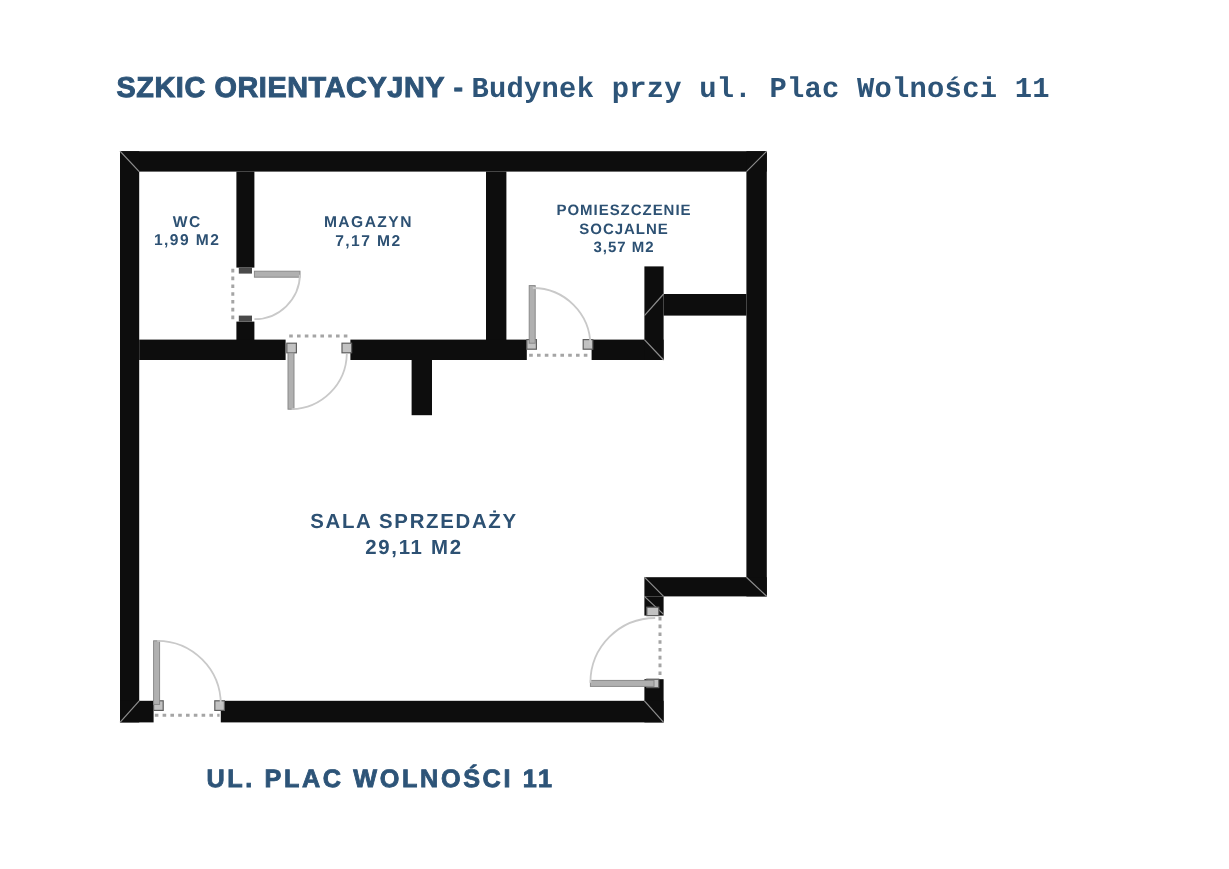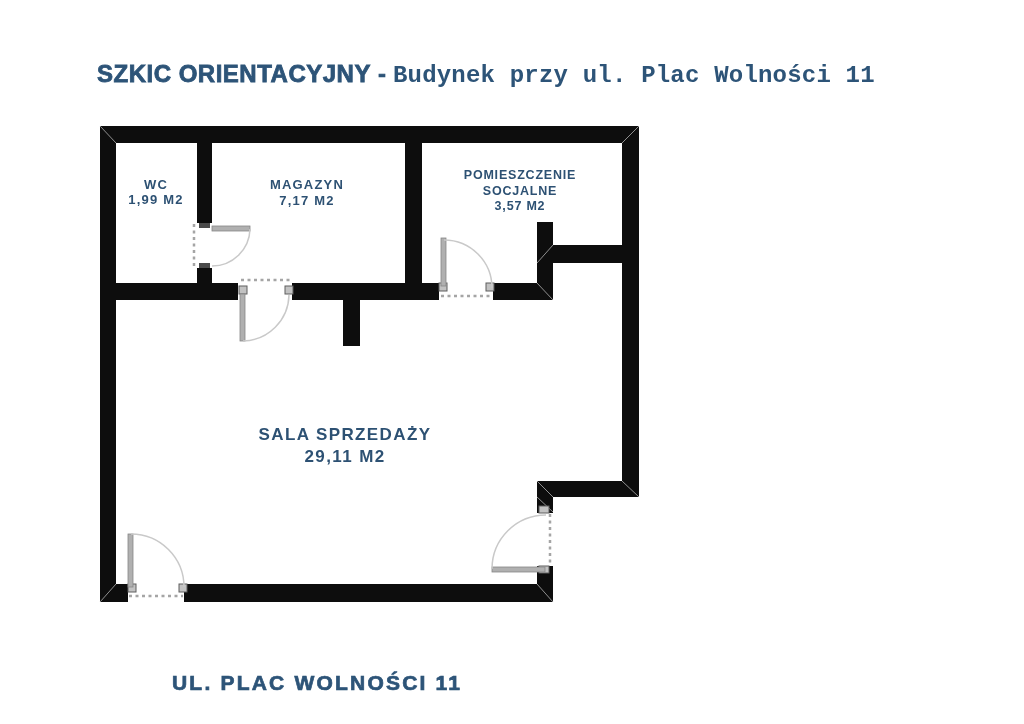--- a/index.html
+++ b/index.html
@@ -10,21 +10,21 @@
   .header {
     position:absolute; left:97px; top:60px; height:28px; line-height:28px;
     color:#2d5478; font-size:24px; font-weight:bold; white-space:nowrap;
   }
   .t-em { -webkit-text-stroke:0.8px #2d5478; letter-spacing:0.5px;text-align:right; }
   .t-sep { margin:0 7px; -webkit-text-stroke:0.6px #2d5478; }
   .t-rest { letter-spacing:0.2px;font-family:Liberation Mono, monospace; }
   .footer {
     position:absolute; left:172px; top:637px; height:26px; line-height:26px;
     color:#2d5478; font-size:21px; font-weight:bold; letter-spacing:2.2px;
-    -webkit-text-stroke:0.7px #2d5478; white-space:nowrap;margin-top:33px;
+    -webkit-text-stroke:0.7px #2d5478; white-space:nowrap;
   }
   svg.plan { position:absolute; left:0; top:0; }
   text.room-name, text.room-area {
     font-family:"Liberation Sans", sans-serif; font-weight:bold; fill:#2d5173;
   }
 </style>
 </head>
 <body>
 
 <div class="page">

